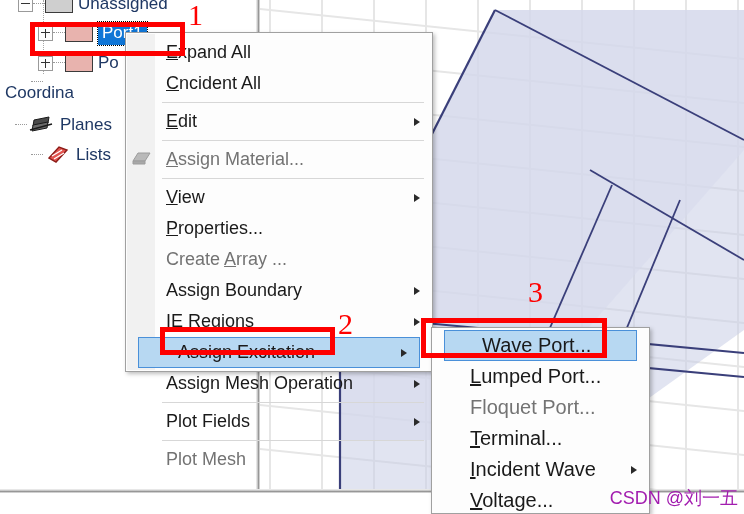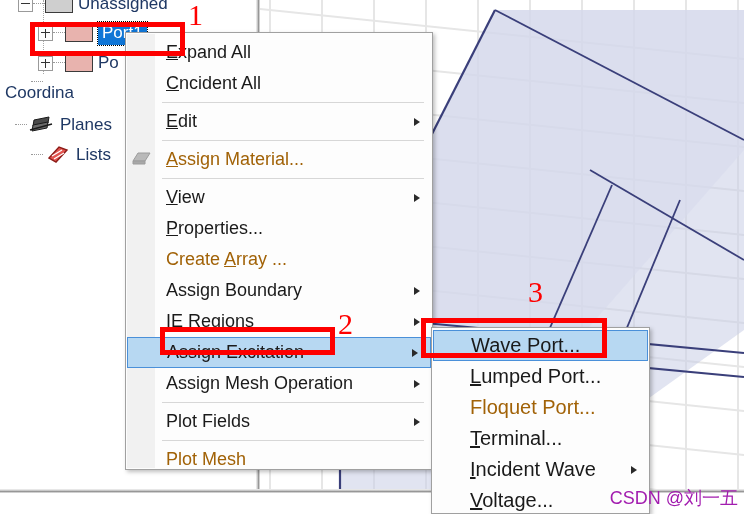--- a/index.html
+++ b/index.html
@@ -82,21 +82,21 @@
   }
   .vdots {
     position: absolute;
     border-left: 1px dotted #a8a8a8;
   }
 
   
   #context-menu {
     position: absolute;
     left: 125px; top: 32px;
-    width: 308px; height: 438px;
+    width: 308px; height: 340px;
     background: #fdfdfd;
     border: 1px solid #a0a0a0;
     box-shadow: 2px 2px 4px rgba(0,0,0,0.25);
     box-sizing: border-box;
   }
   #context-menu .gutter {
     position: absolute;
     left: 1px; top: 1px; bottom: 1px;
     width: 28px;
     background: #f1f1f1;
@@ -105,25 +105,25 @@
     position: relative;
     height: 31px;
     display: flex;
     align-items: center;
     font-size: 18px;
     color: #1a1a1a;
     padding-left: 40px;
     box-sizing: border-box;
     z-index: 2;
   }
-  .menu-item.disabled { color: #a16207; }
+  .menu-item.disabled { color: #737373; }
   .menu-item.highlighted {
     background: #b7d8f2;
     border: 1px solid #4a90d9;
-    margin: 0 1px;
+    margin: 0 12px;
     padding-left: 39px;
   }
   .menu-item .arrow {
     position: absolute;
     right: 12px; top: 50%;
     transform: translateY(-50%);
     width: 0; height: 0;
     border-left: 6px solid #2a2a2a;
     border-top: 4.5px solid transparent;
     border-bottom: 4.5px solid transparent;

